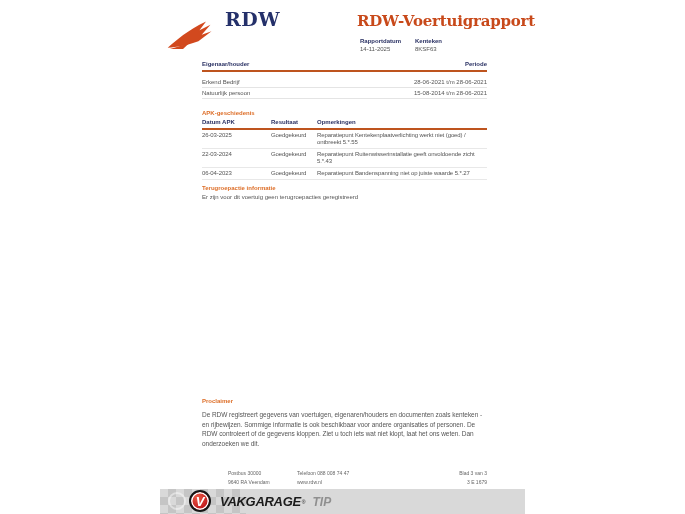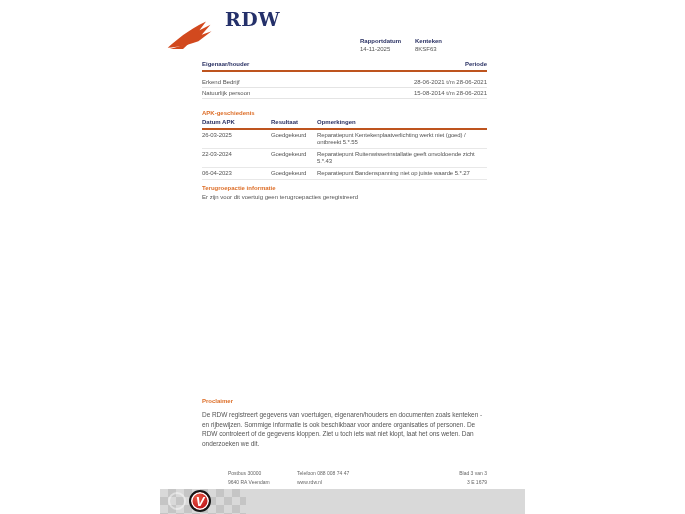--- a/index.html
+++ b/index.html
@@ -72,20 +72,21 @@
 
 <div class="page">
 
   <span class="eagle">
     <svg viewBox="0 0 100 62" width="56" height="34" aria-hidden="true">
       <path d="M2 58 C 18 44, 38 26, 72 10 L 60 26 L 80 16 L 64 34 L 82 28 L 58 46 C 40 53, 18 57, 2 58 Z" fill="#D2491E"></path>
       <path d="M6 60 C 22 56, 34 52, 44 47 L 30 60 Z" fill="#D2491E"></path>
     </svg>
   </span>
   <div class="wordmark">RDW</div>
+  <h1 class="doc-title">RDW-Voertuigrapport</h1>
 
   <div class="meta-col c1">
     <div class="meta-label">Rapportdatum</div>
     <div class="meta-value">14-11-2025</div>
   </div>
   <div class="meta-col c2">
     <div class="meta-label">Kenteken</div>
     <div class="meta-value">8KSF63</div>
   </div>
 
@@ -152,15 +153,20 @@
     <div>Blad 3 van 3</div>
     <div>3 E 1679</div>
   </div>
 
   <div class="banner">
     <div class="checker"></div>
     <div class="ghost-circle"></div>
     <div class="v-badge">
       <span>V</span>
     </div>
+    <div class="banner-text">
+      <span class="brand-word">VAKGARAGE</span>
+      <span class="brand-reg">®</span>
+      <span class="brand-tip">TIP</span>
+    </div>
   </div>
 
 </div>
 
 </body></html>

